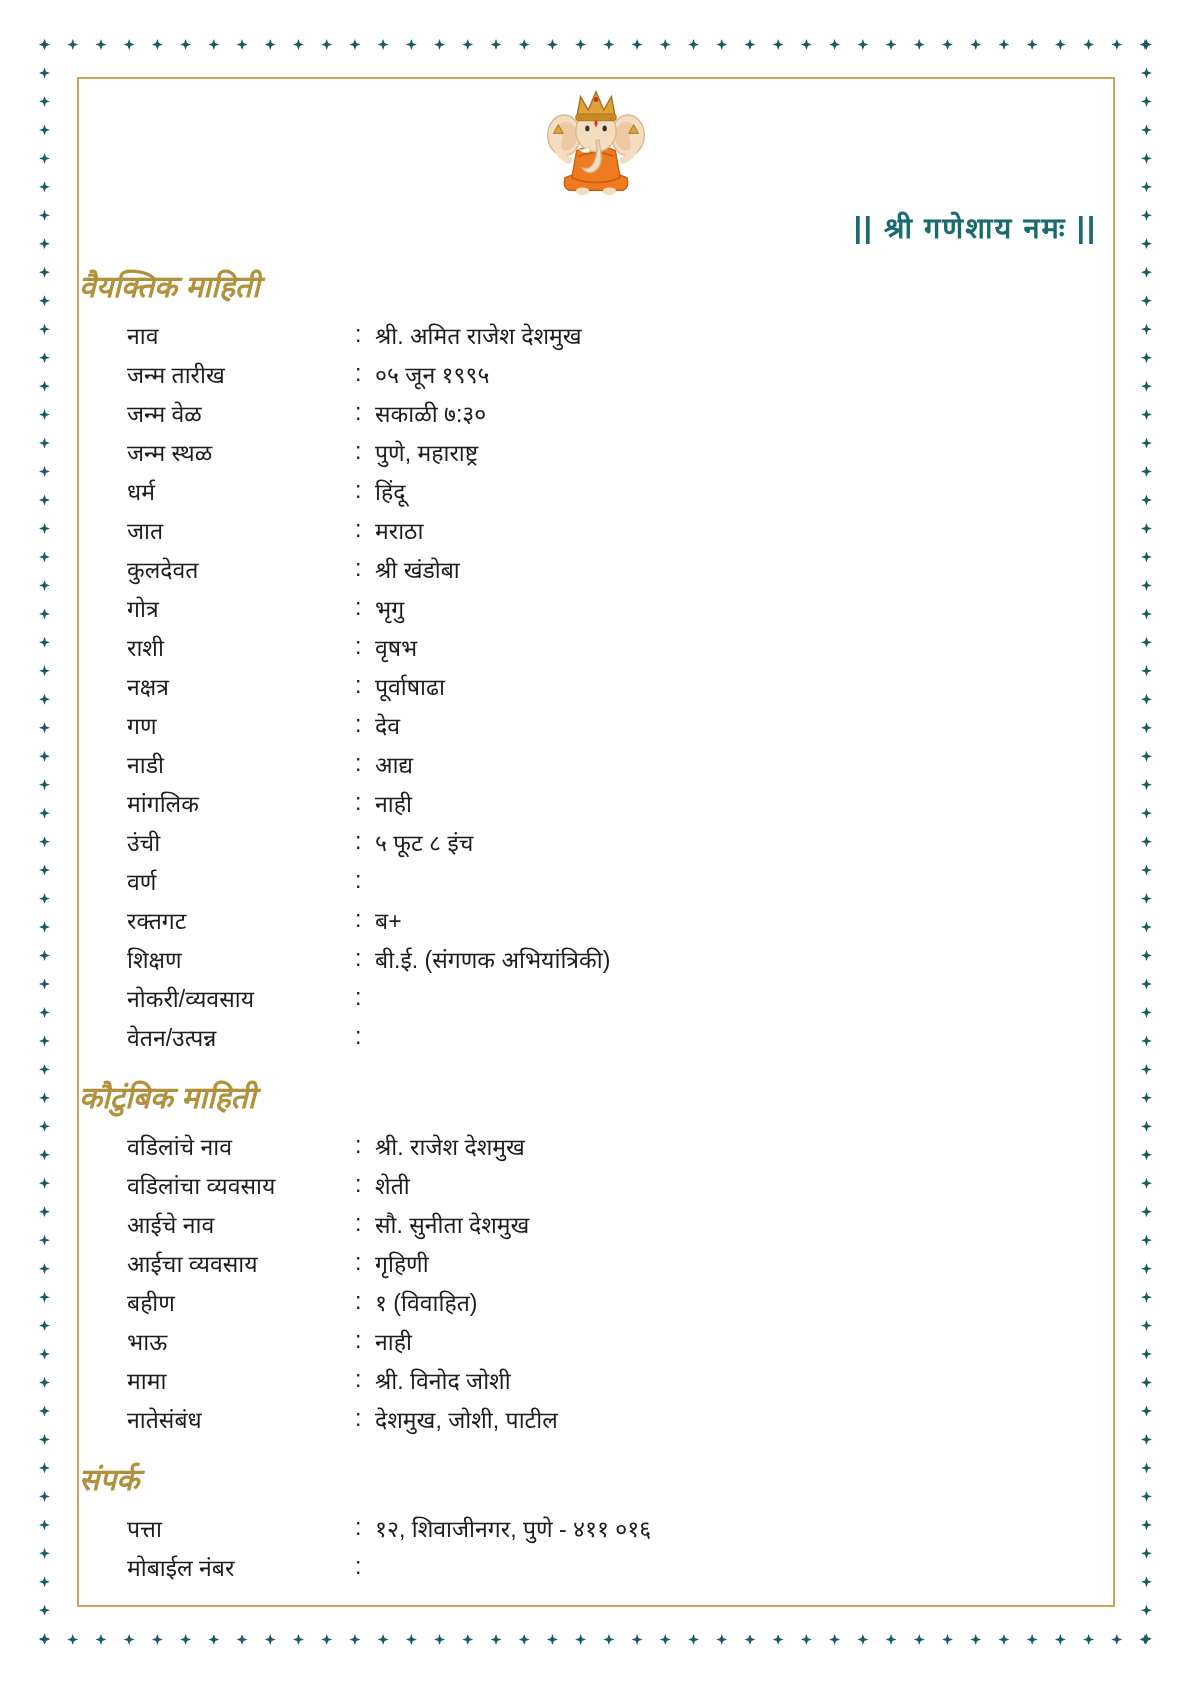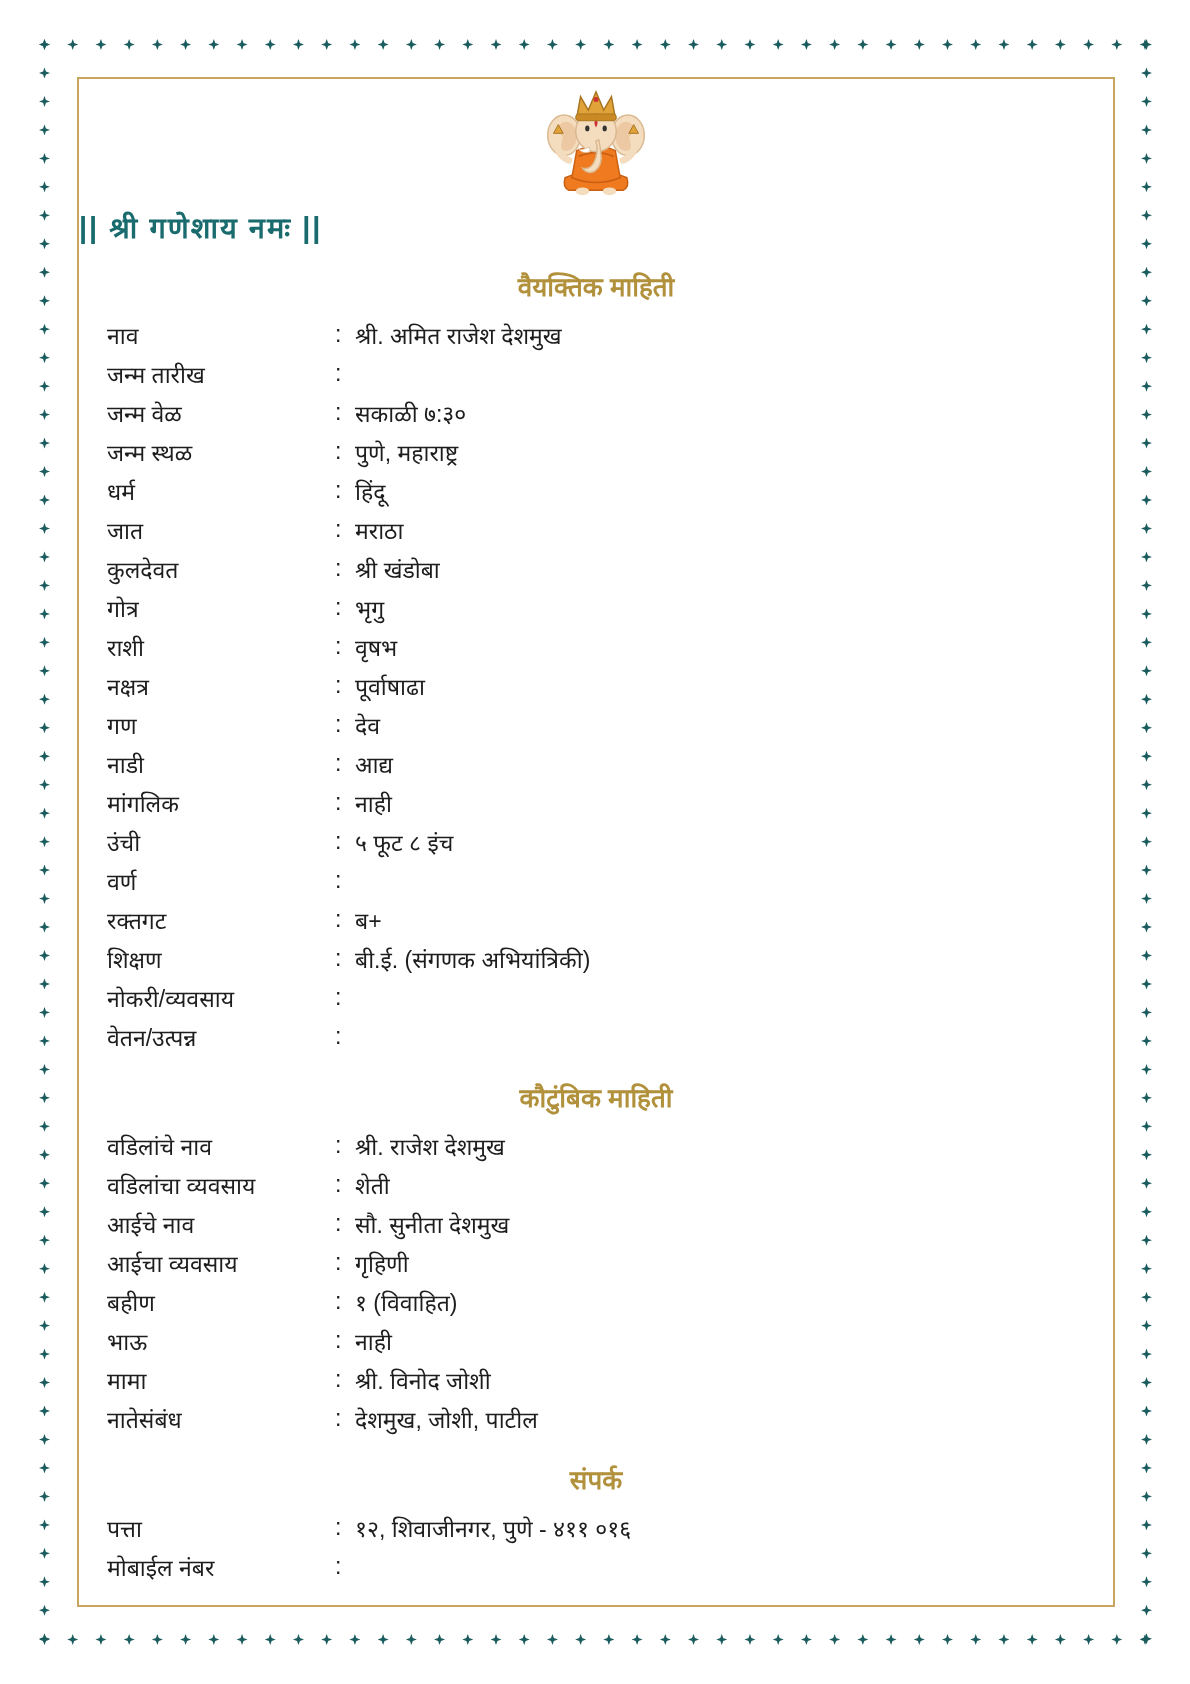--- a/index.html
+++ b/index.html
@@ -21,30 +21,30 @@
   .diamond-col.left{left:39px;}
   .diamond-col.right{left:1141px;}
   
   .frame{
     position:absolute;left:77px;top:77px;width:1034px;height:1526px;
     border:2px solid #c9a55e;background:transparent;
   }
   
   .ganesh-wrap{width:100%;text-align:center;margin-top:6px;height:114px;}
   .title{
-    margin:12px 0 0 0;text-align:left;font-size:29px;line-height:34px;
+    margin:12px 16px 0 0;text-align:right;font-size:29px;line-height:34px;
     font-weight:bold;color:#1a6b6e;letter-spacing:2px;
   }
   
   .section-heading{
-    margin:26px 0 0 0;text-align:center;font-size:26px;line-height:32px;
-    font-weight:bold;color:#b2913c;
+    margin:26px 0 0 0;text-align:left;font-size:30px;line-height:32px;
+    font-weight:bold;color:#b2913c;font-style:italic;
   }
   .rows{margin-top:12px;}
-  .field-row{display:flex;align-items:center;height:39px;padding-left:28px;font-size:23px;}
+  .field-row{display:flex;align-items:center;height:39px;padding-left:48px;font-size:23px;}
   .field-label{width:228px;flex:0 0 auto;}
   .field-colon{width:14px;flex:0 0 auto;text-align:left;}
   .field-value{flex:1;padding-left:6px;}
 </style>
 </head>
 <body>
 
 <div class="diamond-row top" id="d-top">
     <div class="diamond"></div>
     <div class="diamond"></div>
@@ -297,20 +297,21 @@
         <h2 class="section-heading">वैयक्तिक माहिती</h2>
         <div class="rows">
           <div class="field-row">
             <div class="field-label">नाव</div>
             <div class="field-colon">:</div>
             <div class="field-value">श्री. अमित राजेश देशमुख</div>
           </div>
           <div class="field-row">
             <div class="field-label">जन्म तारीख</div>
             <div class="field-colon">:</div>
+            <div class="field-value">०५ जून १९९५</div>
           </div>
           <div class="field-row">
             <div class="field-label">जन्म वेळ</div>
             <div class="field-colon">:</div>
             <div class="field-value">सकाळी ७:३०</div>
           </div>
           <div class="field-row">
             <div class="field-label">जन्म स्थळ</div>
             <div class="field-colon">:</div>
             <div class="field-value">पुणे, महाराष्ट्र</div>

